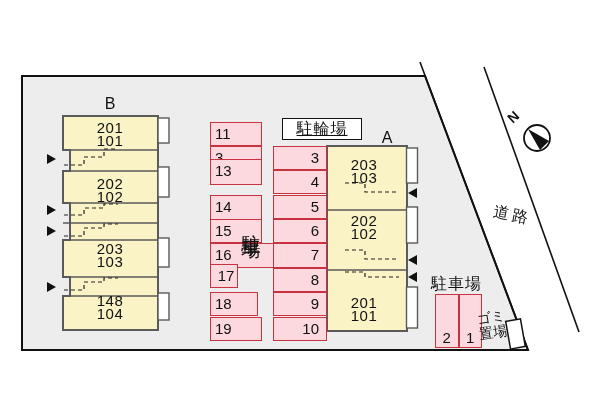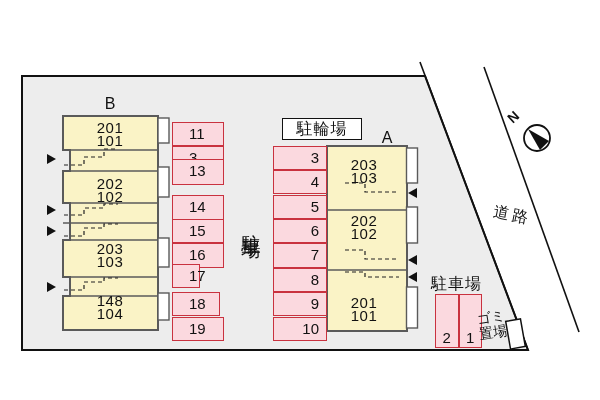--- a/index.html
+++ b/index.html
@@ -14,33 +14,33 @@
   .stage{
     position:relative;width:600px;height:400px;background:#ffffff;overflow:hidden;
     font-family:"Liberation Sans","DejaVu Sans",sans-serif;color:#111;
   }
   .plan-svg{position:absolute;left:0;top:0;z-index:10;}
   .cell{
     position:absolute;box-sizing:border-box;z-index:15;
     background:var(--space-fill);border:1.5px solid var(--space-border);
     font-size:15px;color:#111;
   }
-  .cell.left-col{padding-left:16px;}
+  .cell.left-col{padding-left:4px;margin-left:38px;}
   .cell.mid-col{text-align:right;padding-right:7px;}
   .cell.bottom-num{display:flex;align-items:flex-end;justify-content:center;padding-bottom:1px;}
   .unit-label{
     position:absolute;width:60px;text-align:center;z-index:20;
     font-size:15px;line-height:13px;letter-spacing:0.5px;
   }
   .lbl{position:absolute;z-index:20;white-space:nowrap;}
   .bike-box{
     position:absolute;left:282px;top:118px;width:80px;height:22px;z-index:20;
     background:#ffffff;border:1.5px solid #111;box-sizing:border-box;
     display:flex;align-items:center;justify-content:center;
-    font-size:16px;letter-spacing:1px;
+    font-size:16px;letter-spacing:1px;text-decoration:underline;
   }
   .label-b{left:94px;top:95px;width:32px;text-align:center;font-size:16px;}
   .label-a{left:371px;top:129px;width:32px;text-align:center;font-size:16px;}
   .parking-vertical{
     left:238px;top:219px;font-size:19px;letter-spacing:3px;
     writing-mode:vertical-rl;text-orientation:upright;
   }
   .parking-right{left:431px;top:274px;font-size:16px;letter-spacing:1px;}
   .road{left:493px;top:205px;font-size:16px;letter-spacing:3px;transform:rotate(11deg);}
   .garbage{
@@ -137,21 +137,21 @@
     <div>置場</div>
   </div>
   <div class="lbl north">N</div>
 
   <div id="cells-root">
       <div class="cell left-col" style="left: 172px; top: 121.7px; width: 52px; height: 24.35px; line-height: 22px;">11</div>
       <div class="cell left-col" style="left: 172px; top: 146.05px; width: 52px; height: 24.35px; line-height: 22px;">3</div>
       <div class="cell left-col" style="left: 172px; top: 159px; width: 52px; height: 26px; line-height: 22px;">13</div>
       <div class="cell left-col" style="left: 172px; top: 194.75px; width: 52px; height: 35px; line-height: 22px;">14</div>
       <div class="cell left-col" style="left: 172px; top: 219.1px; width: 52px; height: 24.35px; line-height: 22px;">15</div>
-      <div class="cell left-col" style="left: 172px; top: 243.45px; width: 52px; height: 24.35px; line-height: 22px;">16</div>
+      <div class="cell left-col" style="left: 172px; top: 243.45px; width: 64px; height: 24.35px; line-height: 22px;">16</div>
       <div class="cell left-col" style="left: 172px; top: 264px; width: 28px; height: 24.35px; line-height: 22px; text-align: center;">17</div>
       <div class="cell left-col" style="left: 172px; top: 292.15px; width: 48px; height: 24.35px; line-height: 22px;">18</div>
       <div class="cell left-col" style="left: 172px; top: 316.5px; width: 52px; height: 24.35px; line-height: 22px;">19</div>
       <div class="cell mid-col" style="left: 273px; top: 145.7px; width: 54px; height: 24.4px; line-height: 22px;">3</div>
       <div class="cell mid-col" style="left: 273px; top: 170.1px; width: 54px; height: 24.4px; line-height: 22px;">4</div>
       <div class="cell mid-col" style="left: 273px; top: 194.5px; width: 54px; height: 24.4px; line-height: 22px;">5</div>
       <div class="cell mid-col" style="left: 273px; top: 218.9px; width: 54px; height: 24.4px; line-height: 22px;">6</div>
       <div class="cell mid-col" style="left: 273px; top: 243.3px; width: 54px; height: 24.4px; line-height: 22px;">7</div>
       <div class="cell mid-col" style="left: 273px; top: 267.7px; width: 54px; height: 24.4px; line-height: 22px;">8</div>
       <div class="cell mid-col" style="left: 273px; top: 292.1px; width: 54px; height: 24.4px; line-height: 22px;">9</div>

